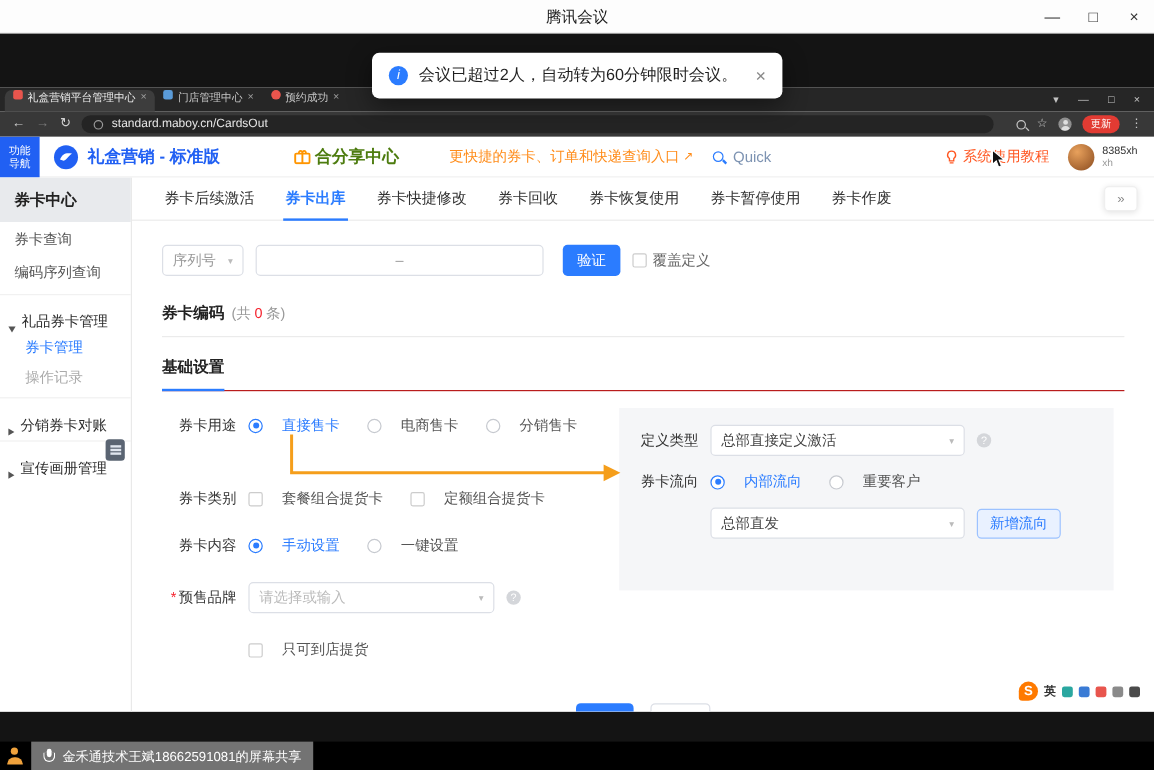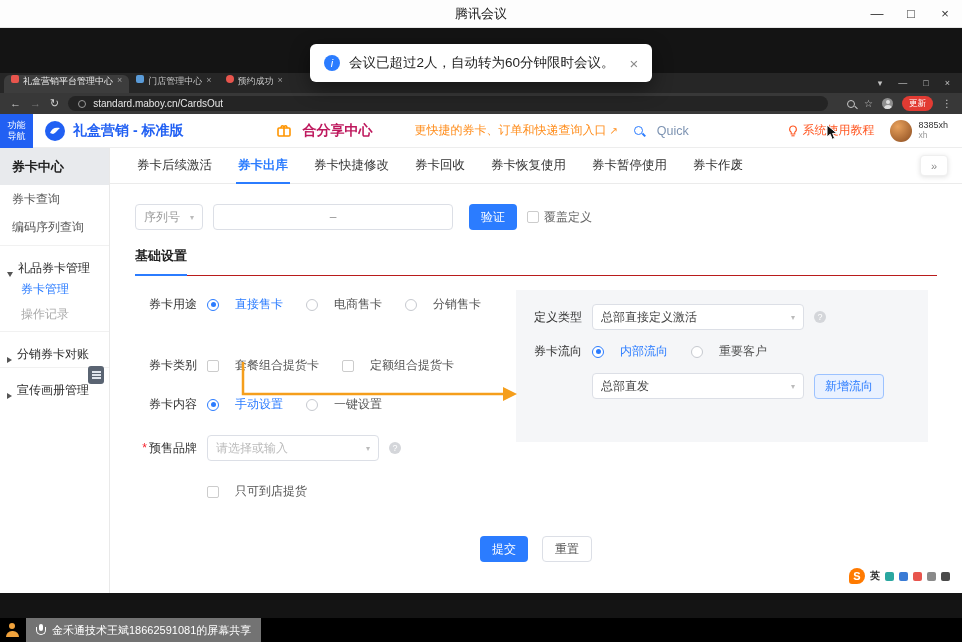--- a/index.html
+++ b/index.html
@@ -49,24 +49,24 @@
   .persona { width:11px; height:11px; border-radius:50%; background:#8f8f8f; position:relative; overflow:hidden; }
   .persona::before { content:""; position:absolute; top:2px; left:3.5px; width:4px; height:4px; border-radius:50%; background:#dedede; }
   .persona::after { content:""; position:absolute; top:7px; left:1.5px; width:8px; height:5px; border-radius:4px 4px 0 0; background:#dedede; }
   .update-pill { background:#e23b33; color:#fff; font-size:8.5px; border-radius:8px; padding:1.5px 7px; white-space:nowrap; }
 
   
   .appheader { height:34px; background:#fff; display:flex; align-items:center; border-bottom:1px solid #ededed; position:relative; }
   .navbadge { width:33px; height:34px; background:#2160f3; color:#fff; font-size:9px; line-height:1.2; display:flex; flex-direction:column; align-items:center; justify-content:center; flex-shrink:0; }
   .logo { width:20px; height:20px; border-radius:50%; background:#2160f3; margin-left:12px; flex-shrink:0; display:flex; align-items:center; justify-content:center; }
   .brand { color:#2160f3; font-weight:bold; font-size:14px; margin-left:8px; white-space:nowrap; }
-  .share-center { display:flex; align-items:center; gap:11px; margin-left:94px; color:#be185d; font-weight:bold; font-size:14px; white-space:nowrap; }
+  .share-center { display:flex; align-items:center; gap:3px; margin-left:62px; color:#4d7c0f; font-weight:bold; font-size:14px; white-space:nowrap; }
   .promo { margin-left:42px; color:#ff8c1a; font-size:12px; display:flex; align-items:center; gap:3px; white-space:nowrap; }
   .promo .ext { font-size:10px; }
-  .quick { margin-left:16px; display:flex; align-items:center; gap:14px; color:#7d93b2; font-size:12.5px; }
+  .quick { margin-left:16px; display:flex; align-items:center; gap:8px; color:#7d93b2; font-size:12.5px; }
   .qmag { position:relative; width:9px; height:9px; border:1.5px solid #2b7cff; border-radius:50%; }
   .qmag::after { content:""; position:absolute; left:7px; top:7px; width:4px; height:1.5px; background:#2b7cff; transform:rotate(45deg); }
   .tutorial { margin-left:auto; display:flex; align-items:center; gap:4px; color:#ff5722; font-size:12px; margin-right:16px; white-space:nowrap; }
   .user { display:flex; align-items:center; gap:6px; margin-right:14px; }
   .avatar { width:22px; height:22px; border-radius:50%; background:radial-gradient(circle at 35% 30%, #e8a express15c, #8a4b1f); background:radial-gradient(circle at 35% 30%, #e8a15c, #8a4b1f); }
   .uname { font-size:9px; color:#333; line-height:1.15; }
   .uname .sub { color:#999; font-size:8.5px; }
 
   
   .appbody { display:flex; height:445px; }
@@ -114,21 +114,21 @@
   .frow { display:flex; align-items:center; gap:10px; margin-bottom:22px; }
   .frow.big-gap { margin-bottom:44px; }
   .flabel { width:62px; text-align:right; font-size:12px; color:#333; flex-shrink:0; white-space:nowrap; }
   .flabel.req::before { content:"*"; color:#f5222d; margin-right:2px; }
   .opt { display:flex; align-items:center; gap:16px; margin-right:13px; }
   .radio { width:12px; height:12px; border:1px solid #c6c9cf; border-radius:50%; background:#fff; flex-shrink:0; }
   .radio.on { border-color:#2b7cff; position:relative; }
   .radio.on::after { content:""; position:absolute; left:2.5px; top:2.5px; width:5px; height:5px; border-radius:50%; background:#2b7cff; }
   .opt-label { font-size:12px; color:#555; white-space:nowrap; }
   .opt-label.on { color:#2b7cff; }
-  .sel-brand { width:172px; color:#bbb; }
+  .sel-brand { width:205px; color:#bbb; }
   .info-dot { width:12px; height:12px; border-radius:50%; background:#d4d6da; color:#fff; font-size:9px; display:flex; align-items:center; justify-content:center; flex-shrink:0; }
   .indent { margin-left:72px; }
 
   .fright { width:412px; background:#f5f6f8; padding:14px 14px 10px; height:152px; margin-left:8px; }
   .frow2 { display:flex; align-items:center; gap:10px; margin-bottom:13px; }
   .flabel2 { width:52px; text-align:right; font-size:12px; color:#333; flex-shrink:0; white-space:nowrap; }
   .sel-wide { width:212px; color:#444; background:#fff; }
   .btn-add { height:25px; padding:0 10px; border:1px solid #9cc2ff; background:#e9f1ff; color:#2b7cff; font-size:12px; border-radius:4px; display:flex; align-items:center; white-space:nowrap; }
 
   .footer { display:flex; justify-content:center; gap:14px; padding:12px 0 14px; margin-top:2px; }
@@ -303,20 +303,26 @@
             <div class="range-input">
               <span>–</span>
             </div>
             <div class="btn-verify">验证</div>
             <div class="cb-wrap">
               <span class="cb"></span>
               <span class="cb-label">覆盖定义</span>
             </div>
           </div>
 
+          <div class="code-head">
+            <span class="code-title">券卡编码</span>
+            <span class="count-gray">(共</span>
+            <span class="count-red">0</span>
+            <span class="count-gray">条)</span>
+          </div>
 
           <div class="settings-wrap">
             <span class="settings-label">基础设置</span>
           </div>
 
           <div class="form">
             <div class="fleft">
 
               <div class="frow big-gap">
                 <span class="flabel">券卡用途</span>

